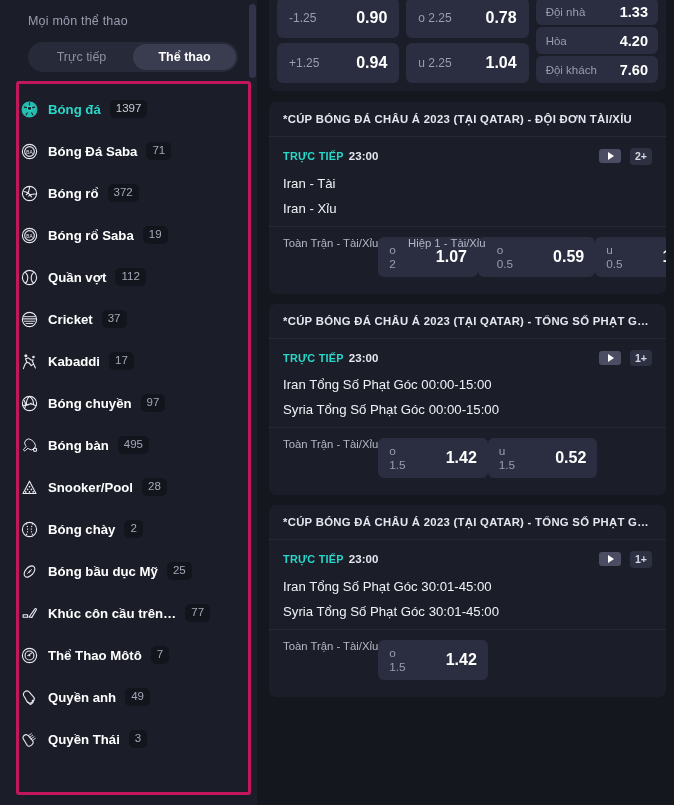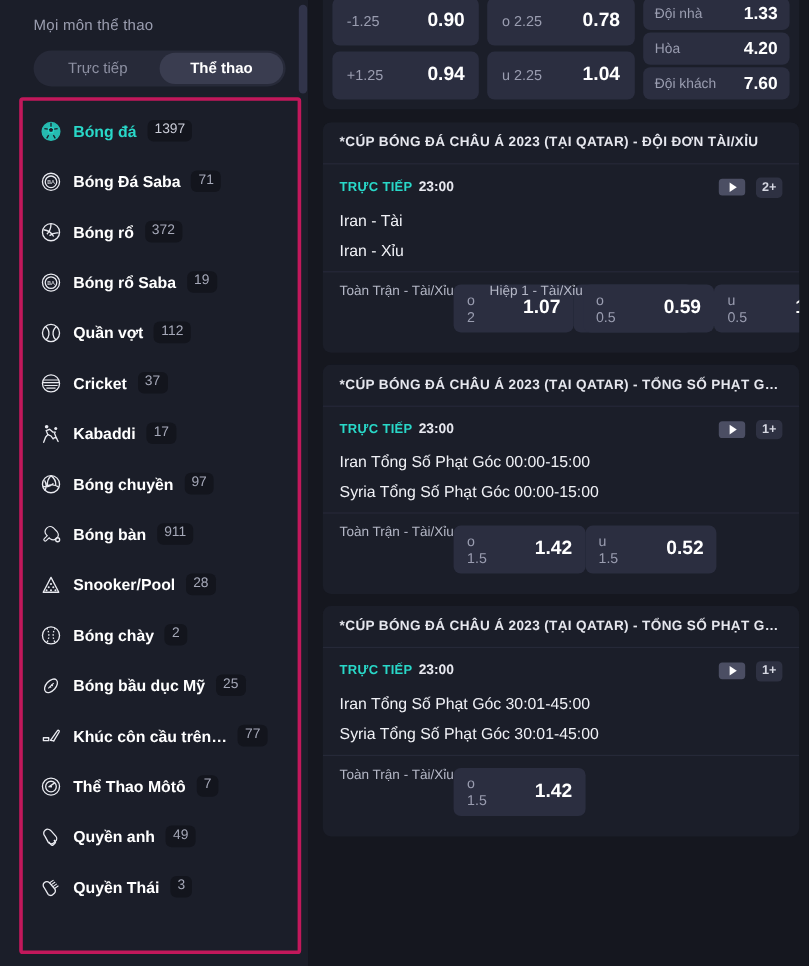--- a/index.html
+++ b/index.html
@@ -62,21 +62,20 @@
   .sport-list {
     position: absolute;
     left: 19px; top: 84px;
     width: 229px; height: 708px;
     overflow: hidden;
     padding-top: 4px;
   }
   .sport-item {
     display: flex; align-items: center;
     height: 42px;
-    padding-left: 13px;
     cursor: pointer;
     gap: 9px;
   }
   .sport-item .ico {
     width: 20px; height: 20px;
     flex: 0 0 20px;
     display: flex; align-items: center; justify-content: center;
     color: #e9eaf0;
   }
   .sport-item .ico svg { width: 19px; height: 19px; display:block; }
@@ -330,21 +329,21 @@
           <span class="cnt">97</span>
         </div>
         <div class="sport-item">
           <span class="ico">
             <svg viewBox="0 0 24 24" fill="none" stroke="currentColor" stroke-width="1.4" stroke-linecap="round">
               <path d="M14.9 4.4a6 6 0 0 0-8.4 8.4l1.2 1.3-3.5 3.4a1.6 1.6 0 1 0 2.3 2.3l3.5-3.4 1.2 1.2a6 6 0 0 0 8.4-8.4z" transform="scale(.88) translate(1.4,1)"></path>
               <circle cx="19" cy="17.4" r="2.1"></circle>
             </svg>
           </span>
           <span class="nm">Bóng bàn</span>
-          <span class="cnt">911</span>
+          <span class="cnt">495</span>
         </div>
         <div class="sport-item">
           <span class="ico">
             <svg viewBox="0 0 24 24" fill="none" stroke="currentColor" stroke-width="1.4" stroke-linejoin="round">
               <path d="M12 4L20.2 19.6H3.8z"></path>
               <circle cx="12" cy="11" r="1.1" fill="currentColor" stroke="none"></circle>
               <circle cx="9.6" cy="14.4" r="1.1" fill="currentColor" stroke="none"></circle>
               <circle cx="14.4" cy="14.4" r="1.1" fill="currentColor" stroke="none"></circle>
               <circle cx="7.3" cy="17.6" r="1.1" fill="currentColor" stroke="none"></circle>
               <circle cx="12" cy="17.6" r="1.1" fill="currentColor" stroke="none"></circle>

